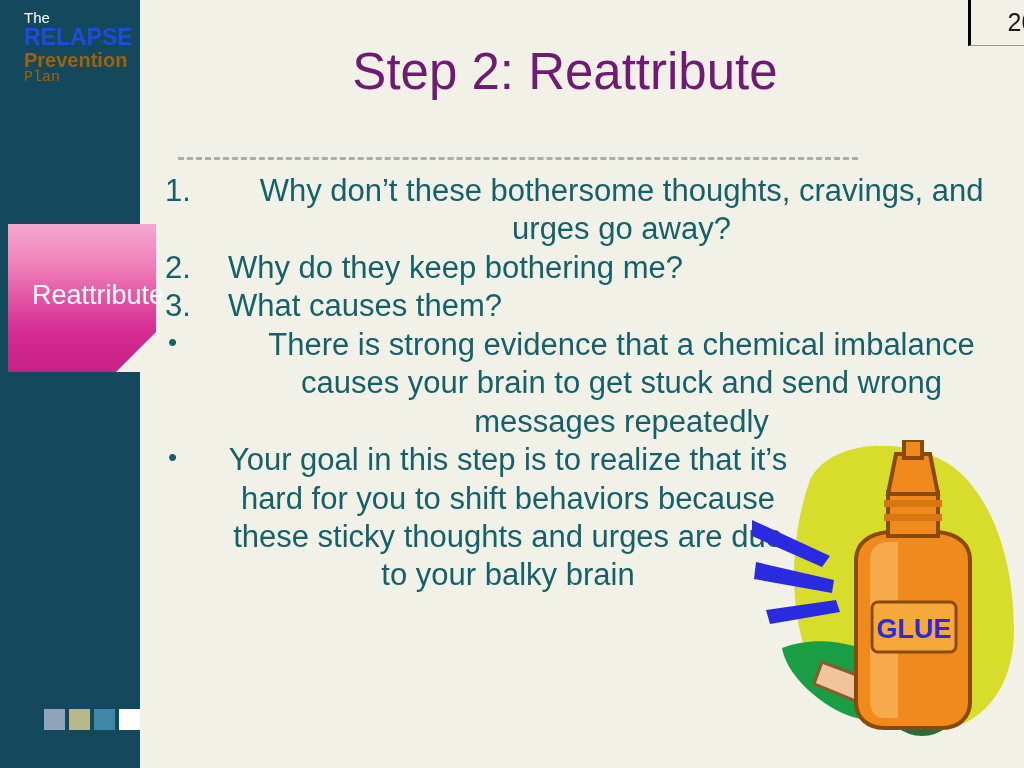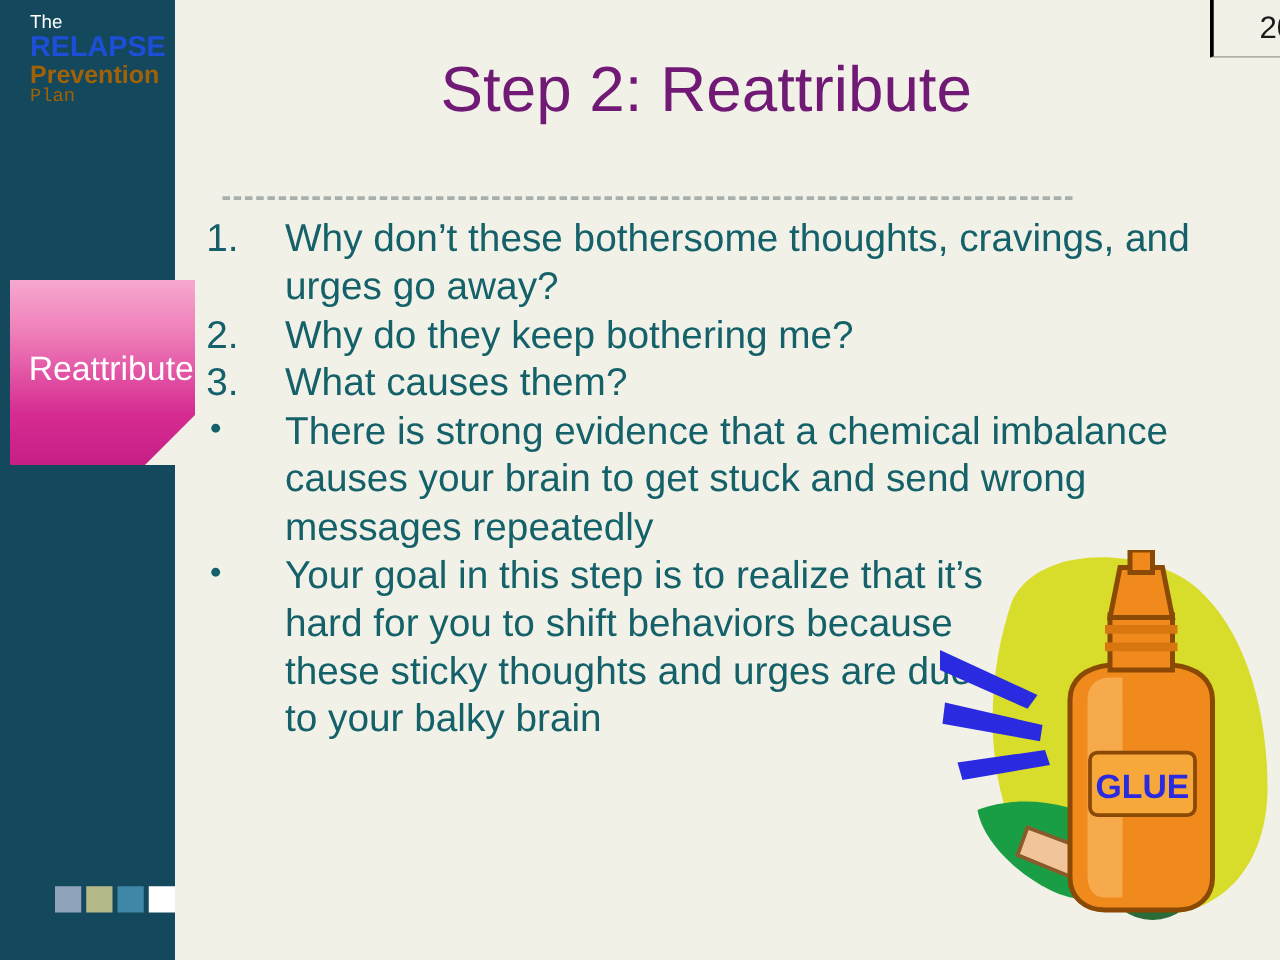--- a/index.html
+++ b/index.html
@@ -87,21 +87,21 @@
     width: 0;
     height: 0;
     border-left: 40px solid transparent;
     border-bottom: 40px solid #f2f1e8;
   }
   #sticky-label {
     position: absolute;
     left: 0;
     top: 56px;
     width: 156px;
-    text-align: center;
+    text-align: right;
     padding-left: 6px;
     box-sizing: border-box;
     font-size: 27px;
     color: #ffffff;
     font-family: "Liberation Sans", sans-serif;
   }
 
   
   #squares {
     position: absolute;
@@ -187,20 +187,21 @@
   }
   .marker.bullet {
     font-size: 26px;
     padding-left: 8px;
   }
   .itext {
     font-size: 31px;
     color: #14616a;
     line-height: 1.24;
     max-width: 790px;
+    text-align: center;
   }
   .itext.narrow { max-width: 560px; }
 
   
   #clipart {
     position: absolute;
     left: 752px;
     top: 440px;
     width: 272px;
     height: 310px;

